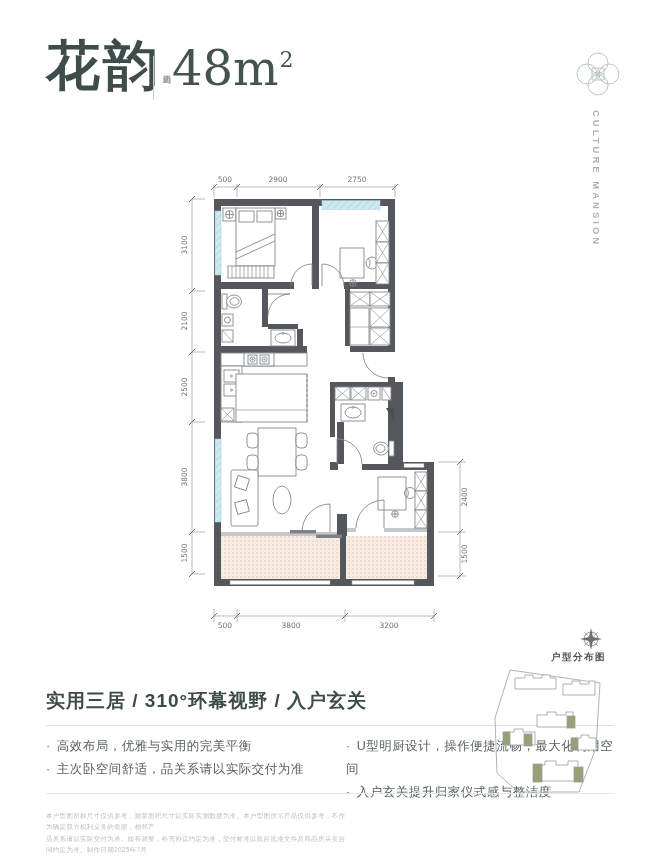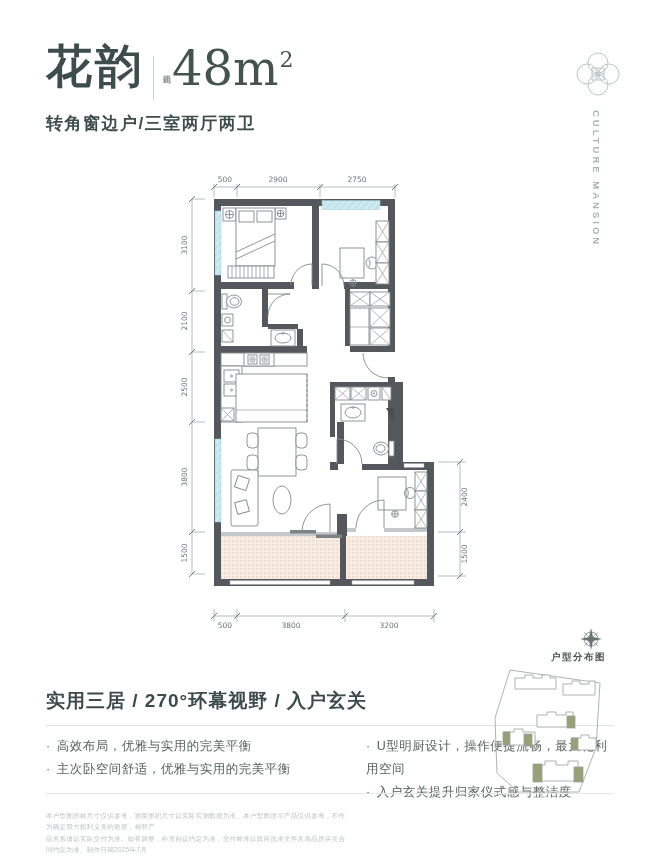--- a/index.html
+++ b/index.html
@@ -1,21 +1,21 @@
 <!DOCTYPE html>
 <html><head>
 <meta charset="utf-8">
 <style>
   html,body{margin:0;padding:0;background:#fff;}
   .page{position:relative;width:660px;height:862px;background:#ffffff;overflow:hidden;
         font-family:"Liberation Sans",sans-serif;color:#3e4c4a;}
 
   
-  .title-cn{position:absolute;left:46px;top:36px;font-family:"DejaVu Serif",serif;
-            font-size:46px;font-weight:700;letter-spacing:3px;color:#3e4c4a;}
+  .title-cn{position:absolute;left:46px;top:30px;font-family:"DejaVu Serif",serif;
+            font-size:54px;font-weight:700;letter-spacing:3px;color:#3e4c4a;}
   .title-rule{position:absolute;left:153px;top:56px;width:1px;height:44px;background:#c8d1cf;}
   .area-prefix{position:absolute;left:160px;top:68px;writing-mode:vertical-rl;
                font-size:8px;letter-spacing:1px;color:#8b9794;}
   .area-value{position:absolute;left:172px;top:40px;font-family:"DejaVu Serif",serif;
               font-size:48px;font-weight:400;color:#45534f;}
   .area-value sup{font-size:22px;vertical-align:18px;margin-left:1px;}
   .subtitle{position:absolute;left:46px;top:112px;font-size:17px;font-weight:600;
             letter-spacing:1.5px;color:#3e4c4a;}
 
   
@@ -24,21 +24,21 @@
                   font-size:9.5px;letter-spacing:3px;color:#a8b5b2;font-weight:600;}
 
   
   .plan-wrap{position:absolute;left:172px;top:164px;}
   .plan-wrap svg text{font-family:"DejaVu Sans",sans-serif;font-size:7.5px;fill:#6b7276;}
 
   
   .features{position:absolute;left:46px;top:688px;width:568px;}
   .features-headline{font-size:19px;font-weight:700;letter-spacing:1px;color:#3c4a48;}
   .features-rule{margin-top:11px;border-top:1px solid #dde2e1;}
-  .features-cols{display:flex;margin-top:9px;gap:20px;}
+  .features-cols{display:flex;margin-top:9px;}
   .features-col-left{width:300px;}
   .features-col-right{flex:1;}
   .bullet-item{font-size:12.5px;color:#57625f;line-height:1.85;letter-spacing:0.5px;}
   .bullet-dot{margin-right:6px;color:#57625f;}
   .footer-rule{position:absolute;left:46px;top:793px;width:568px;border-top:1px solid #e3e7e6;}
 
   
   .siteplan{position:absolute;left:484px;top:626px;width:165px;height:195px;}
 
   
@@ -47,21 +47,20 @@
 </style>
 </head>
 <body>
 
 <div class="page">
 
   <div class="title-cn">花韵</div>
   <div class="title-rule"></div>
   <div class="area-prefix">建面约</div>
   <div class="area-value"><span>48m</span><sup>2</sup></div>
-  <div class="subtitle">转角窗边户/三室两厅两卫</div>
 
   <svg class="brand-logo" width="52" height="52" viewBox="0 0 52 52">
     <g stroke="#b9c6c3" fill="none" stroke-width="1">
       <circle cx="26" cy="15" r="10"></circle>
         <circle cx="26" cy="37" r="10"></circle>
       <circle cx="15" cy="26" r="10"></circle>
         <circle cx="37" cy="26" r="10"></circle>
       <path d="M20 20 H32 M20 26 H32 M20 32 H32 M20 20 V32 M26 20 V32 M32 20 V32"></path>
     </g>
   </svg>
@@ -270,26 +269,26 @@
       <rect x="243" y="327" width="12" height="19"></rect>
           <path d="M243 327 L255 346 M255 327 L243 346" fill="none" stroke-width="0.6"></path>
       <rect x="243" y="346" width="12" height="18"></rect>
           <path d="M243 346 L255 364 M255 346 L243 364" fill="none" stroke-width="0.6"></path>
       <path d="M212 364 V336 M212 336 A28 28 0 0 0 184 364" fill="none"></path>
     </g>
   </svg>
   </div>
 
   <div class="features">
-    <div class="features-headline">实用三居 / 270°环幕视野 / 入户玄关</div>
+    <div class="features-headline">实用三居 / 310°环幕视野 / 入户玄关</div>
     <div class="features-rule"></div>
     <div class="features-cols">
       <div class="features-col-left">
         <div class="bullet-item"><span class="bullet-dot">·</span><span>高效布局，优雅与实用的完美平衡</span></div>
-        <div class="bullet-item"><span class="bullet-dot">·</span><span>主次卧空间舒适，优雅与实用的完美平衡</span></div>
+        <div class="bullet-item"><span class="bullet-dot">·</span><span>主次卧空间舒适，品关系请以实际交付为准</span></div>
       </div>
       <div class="features-col-right">
         <div class="bullet-item"><span class="bullet-dot">·</span><span>U型明厨设计，操作便捷流畅，最大化利用空间</span></div>
         <div class="bullet-item"><span class="bullet-dot">·</span><span>入户玄关提升归家仪式感与整洁度</span></div>
       </div>
     </div>
   </div>
   <div class="footer-rule"></div>
 
   <div class="siteplan">

